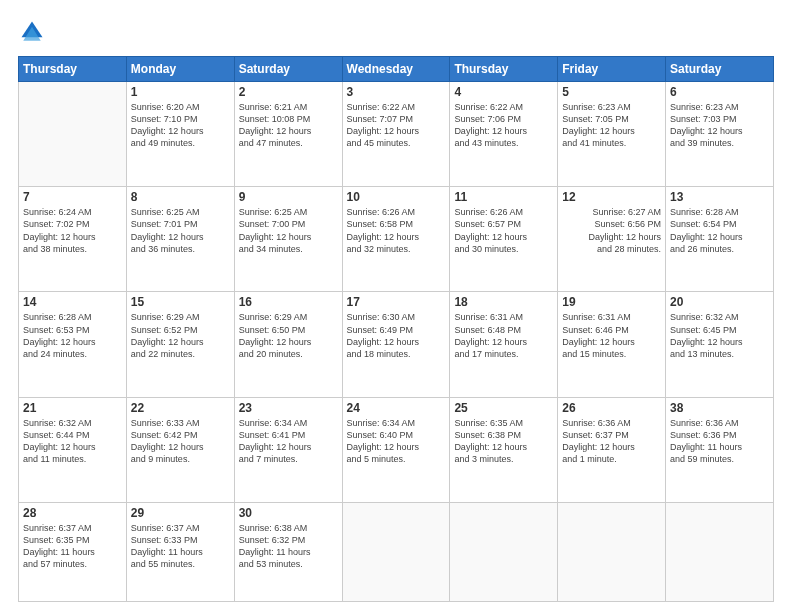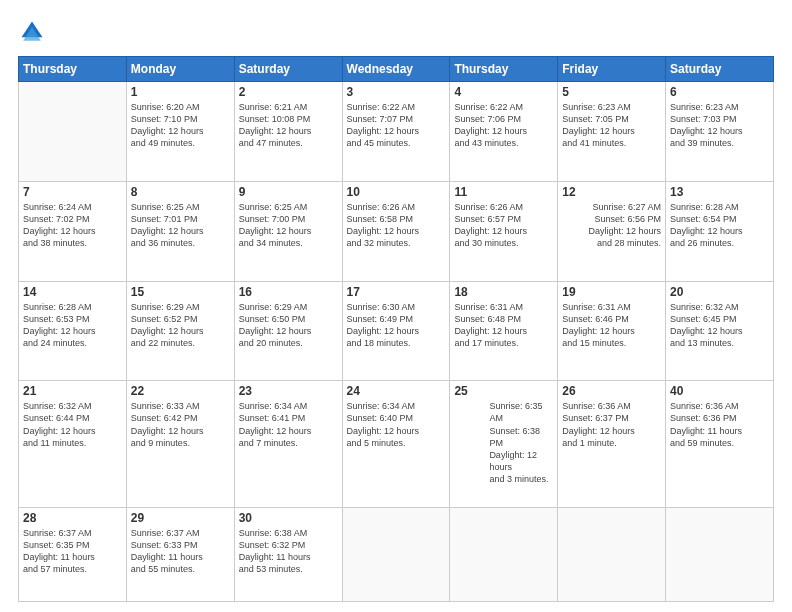--- a/index.html
+++ b/index.html
@@ -306,34 +306,34 @@
           </td>
           <td>
             <span class="day-number">24</span>
             <div class="day-info" style="white-space: pre-line;">Sunrise: 6:34 AM
 Sunset: 6:40 PM
 Daylight: 12 hours
 and 5 minutes.</div>
           </td>
           <td>
             <span class="day-number">25</span>
-            <div class="day-info" style="white-space: pre-line; margin-left: 35px;">Sunrise: 6:35 AM
+            <div class="day-info" style="white-space: pre-line;">Sunrise: 6:35 AM
 Sunset: 6:38 PM
 Daylight: 12 hours
 and 3 minutes.</div>
           </td>
           <td>
             <span class="day-number">26</span>
             <div class="day-info" style="white-space: pre-line;">Sunrise: 6:36 AM
 Sunset: 6:37 PM
 Daylight: 12 hours
 and 1 minute.</div>
           </td>
           <td>
-            <span class="day-number">40</span>
+            <span class="day-number">38</span>
             <div class="day-info" style="white-space: pre-line;">Sunrise: 6:36 AM
 Sunset: 6:36 PM
 Daylight: 11 hours
 and 59 minutes.</div>
           </td>
         </tr>
         <tr>
           <td>
             <span class="day-number">28</span>
             <div class="day-info" style="white-space: pre-line;">Sunrise: 6:37 AM

